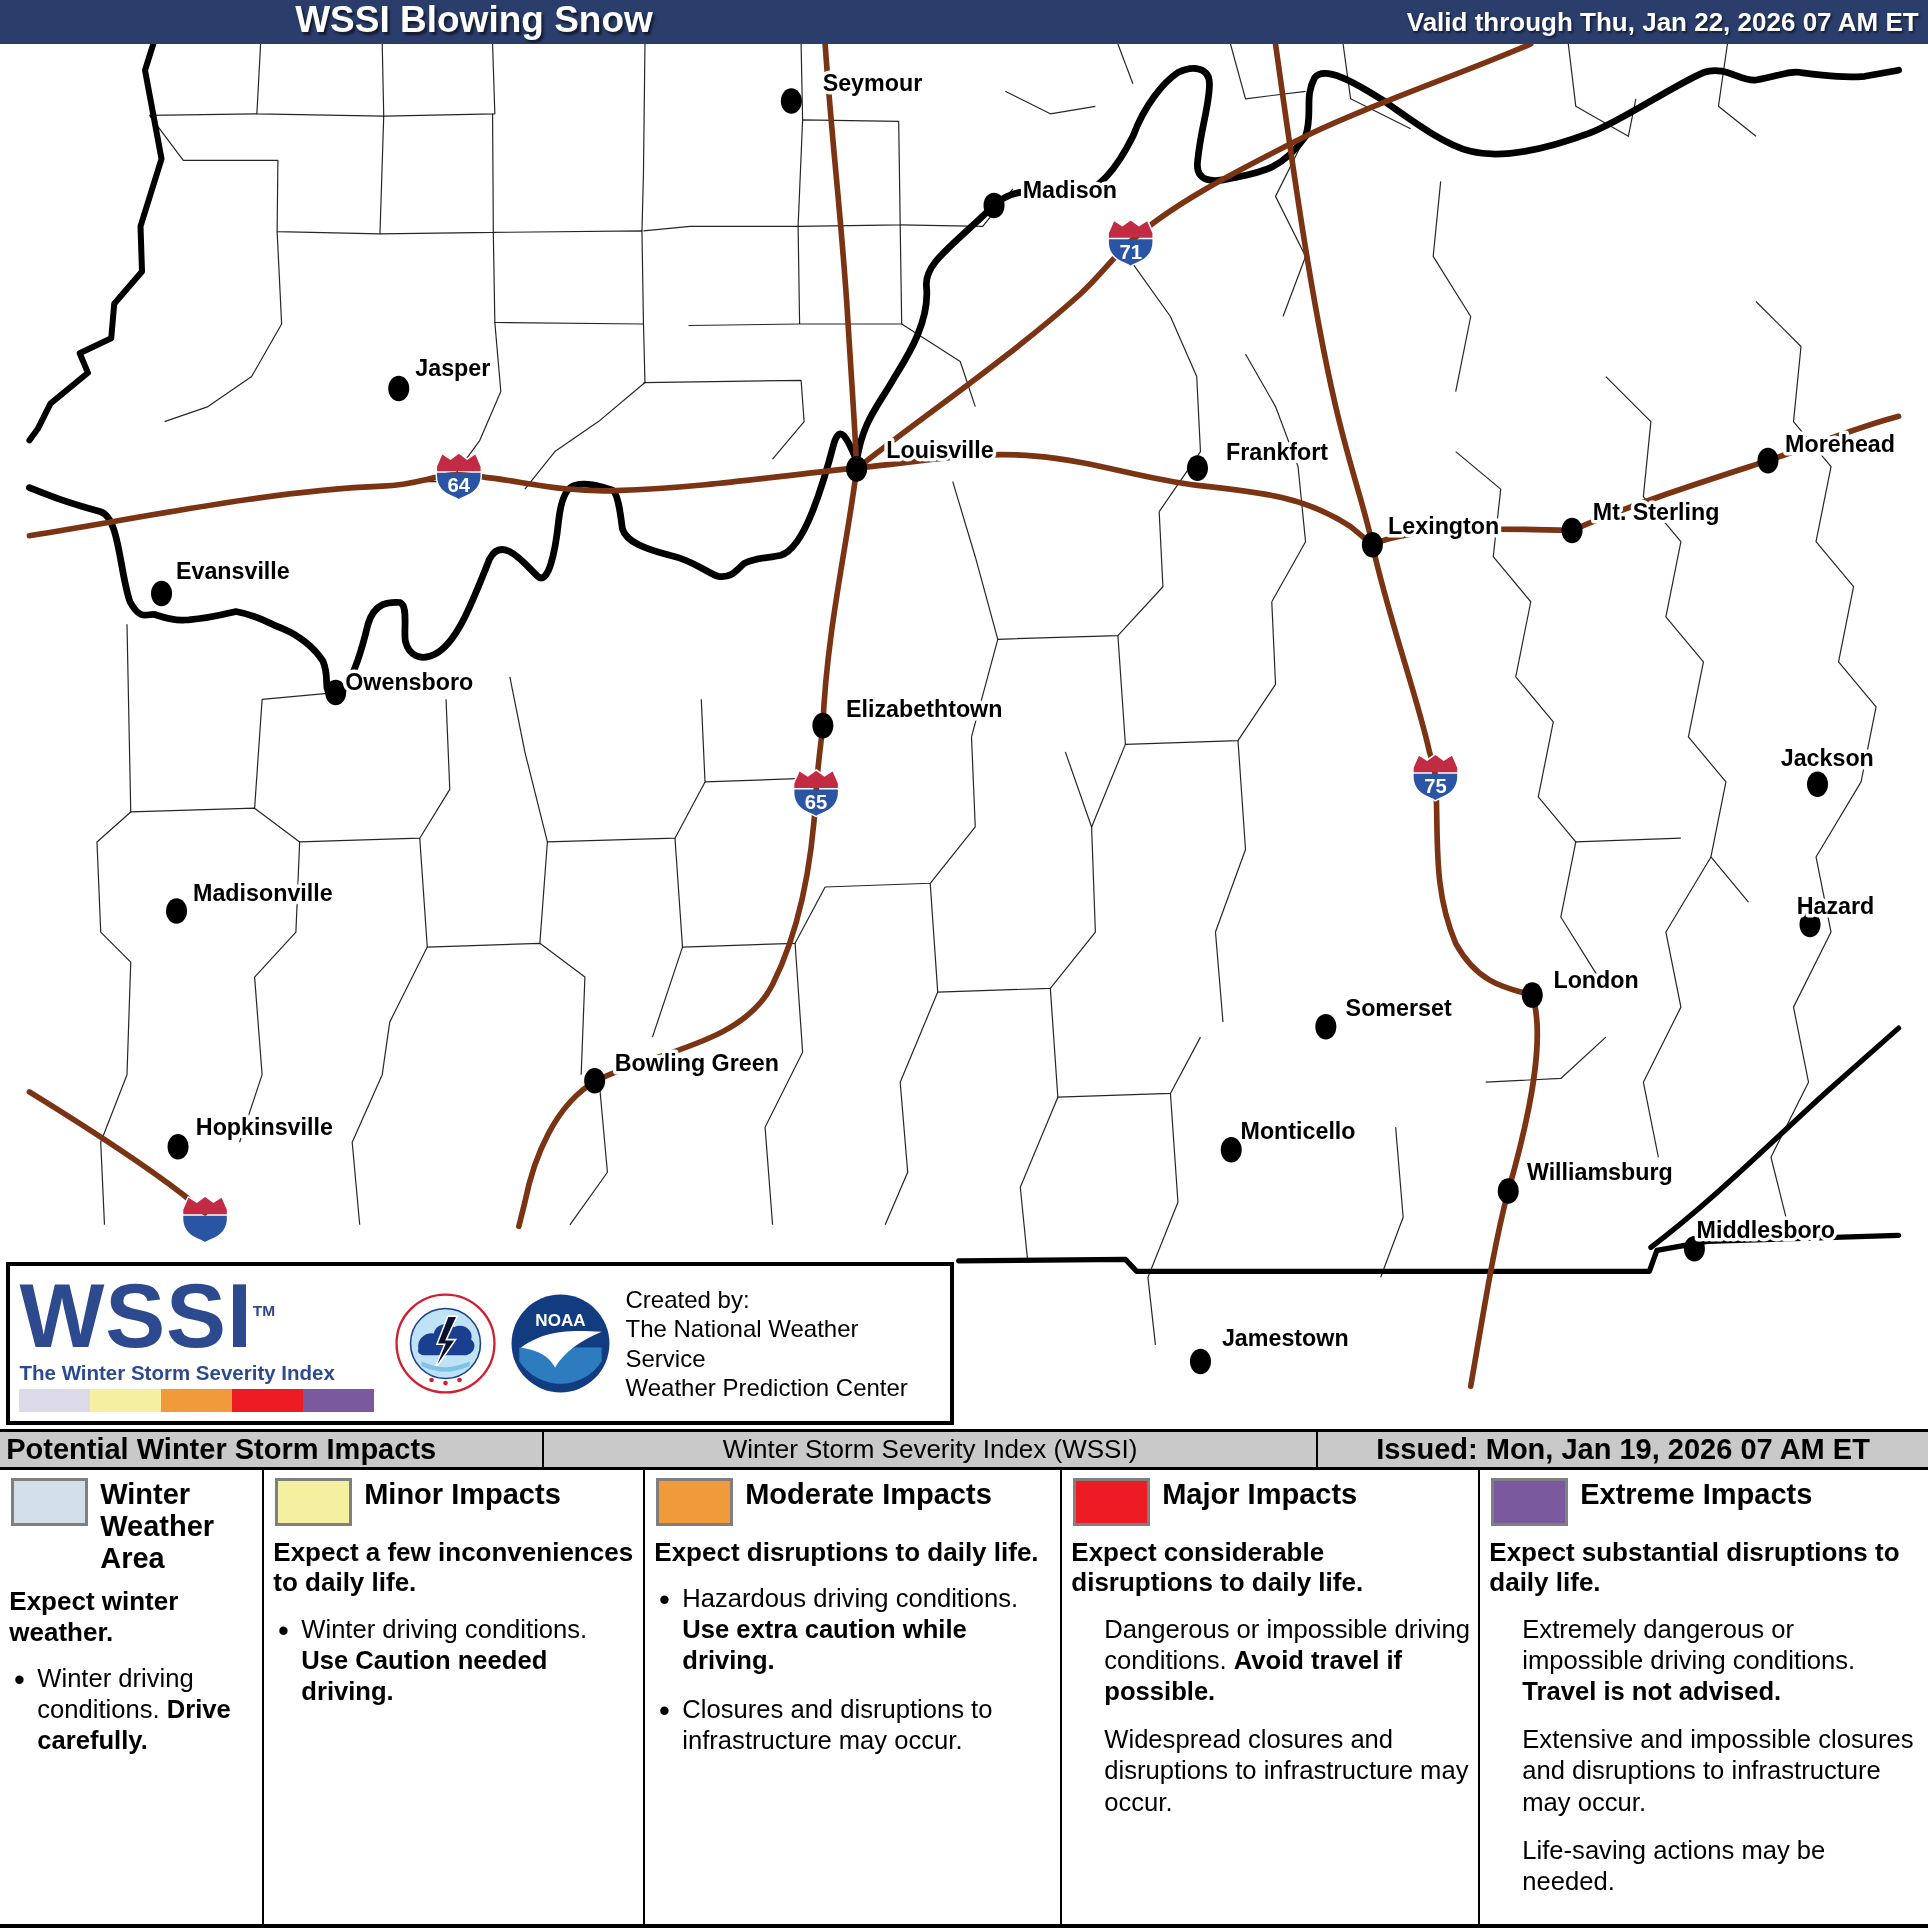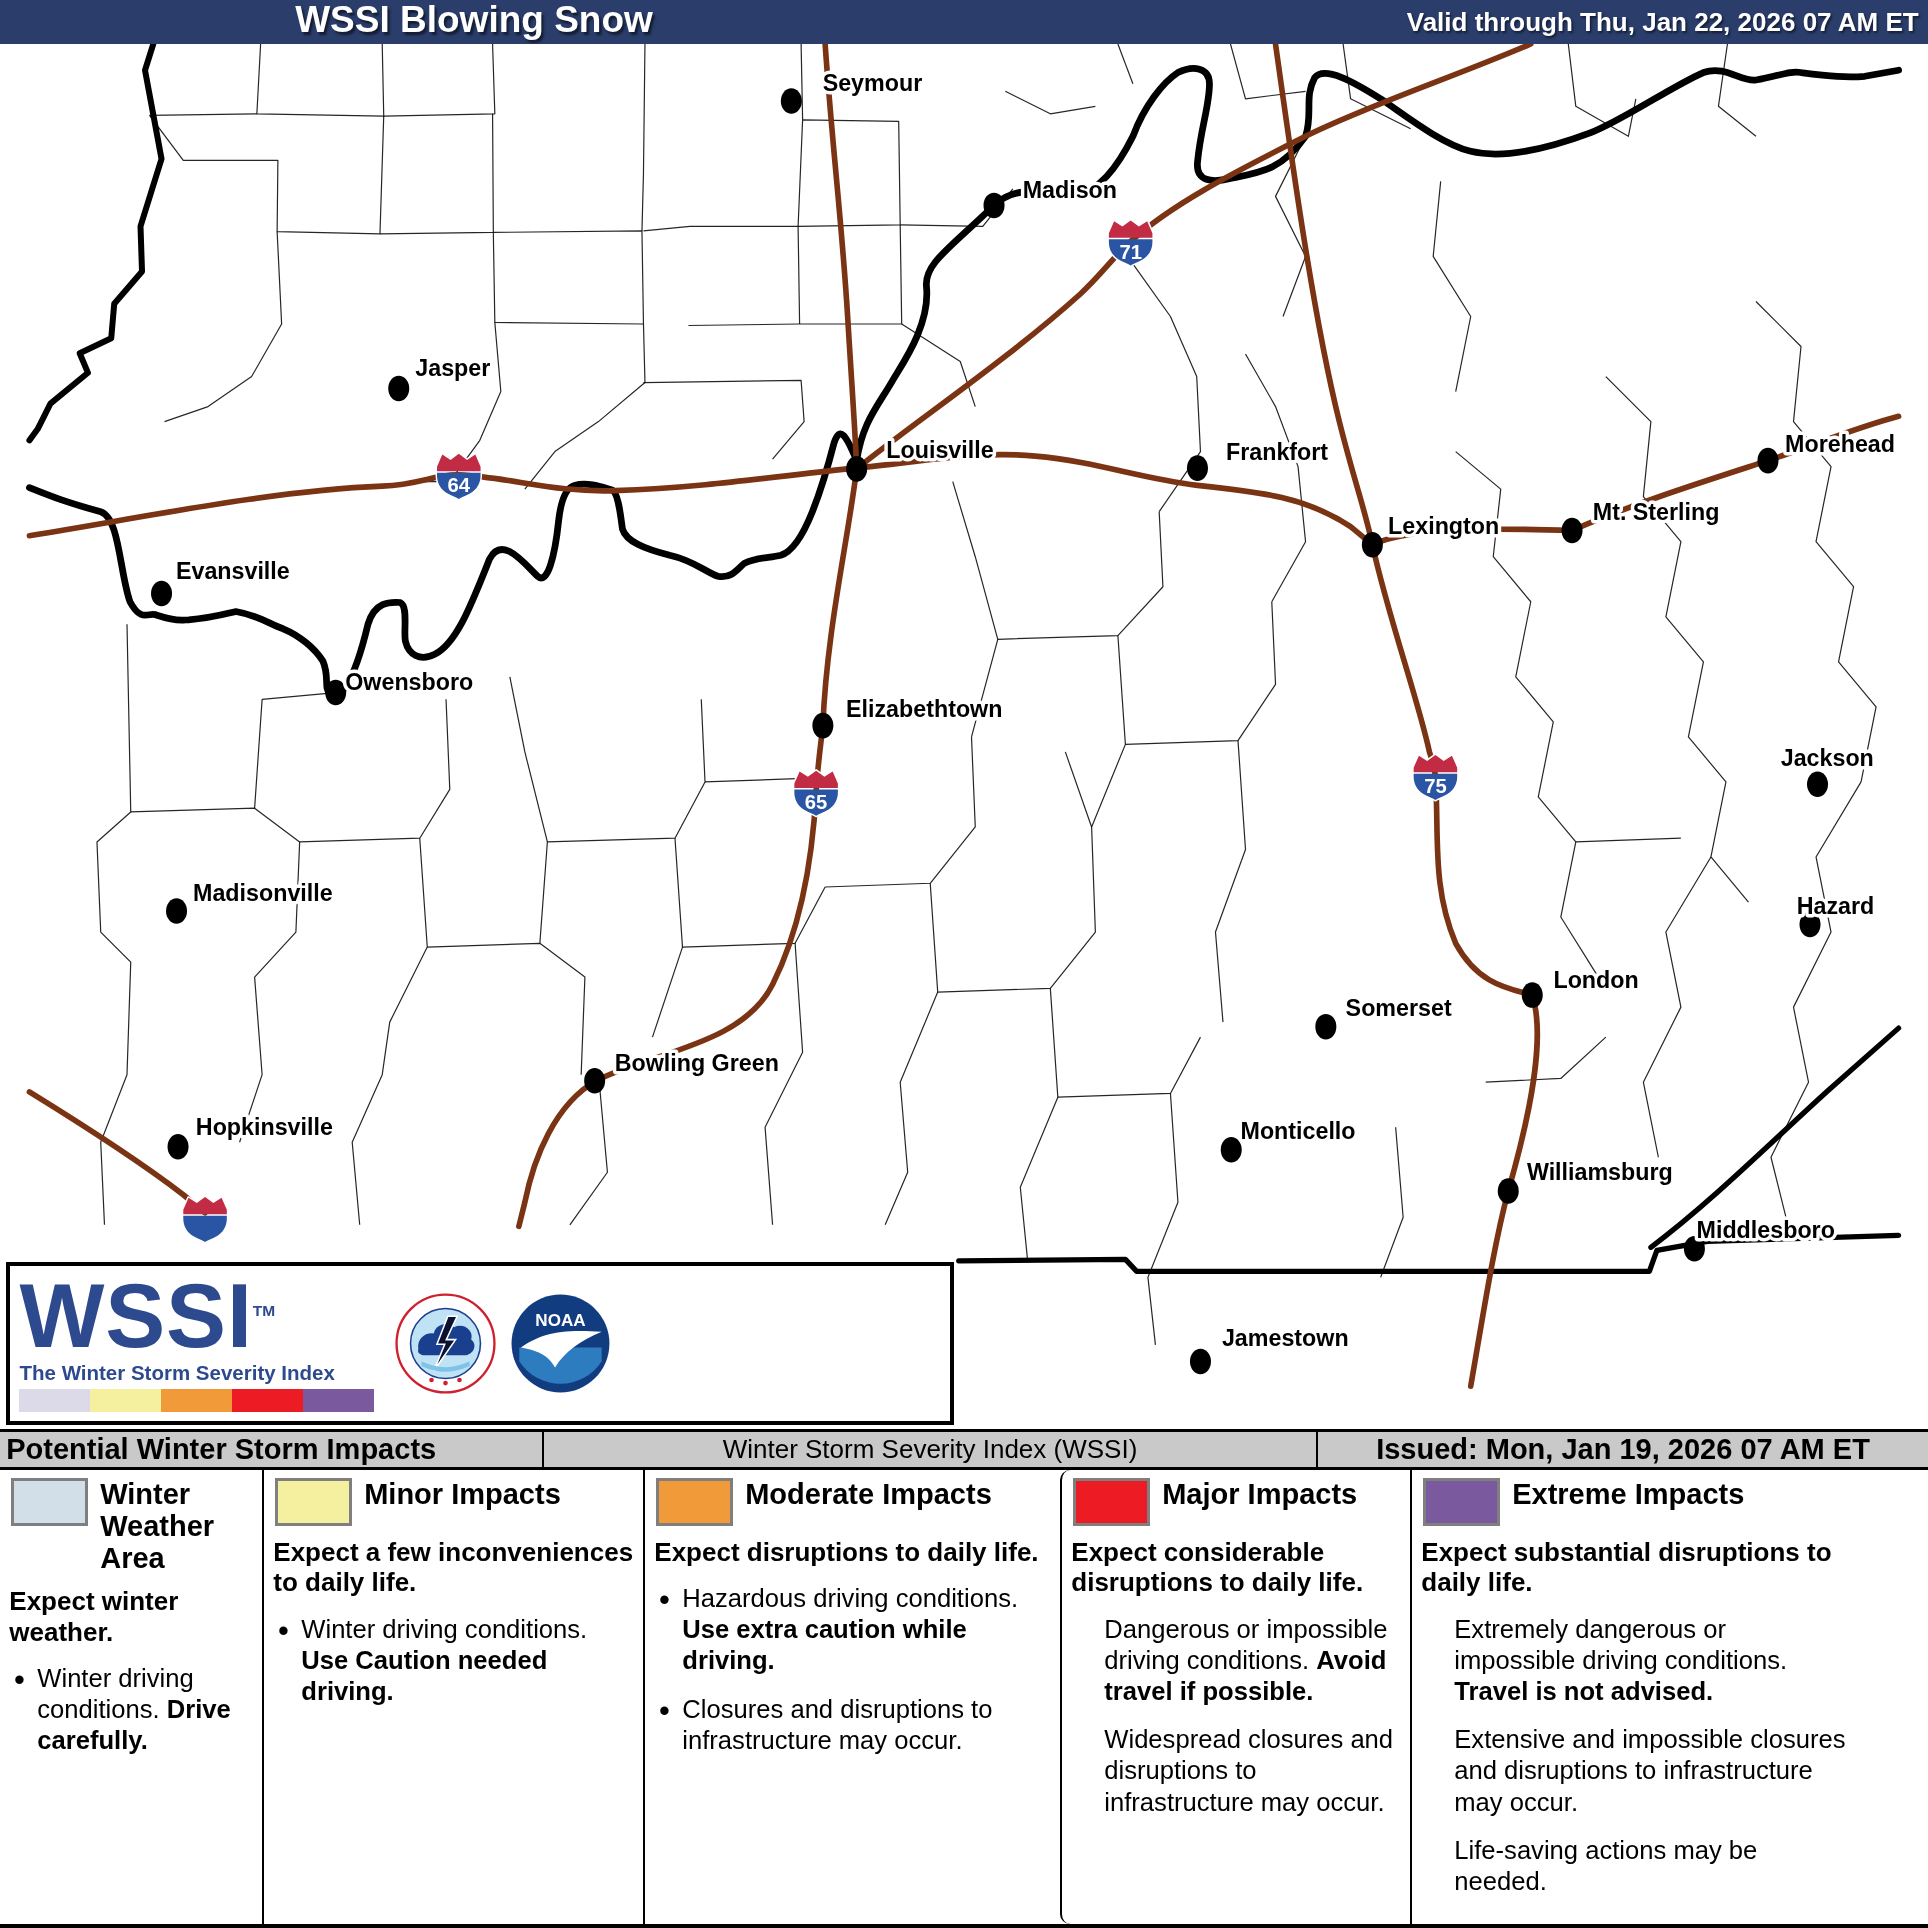--- a/index.html
+++ b/index.html
@@ -44,21 +44,21 @@
   #ibCenter{width:774px;border-left:2.3px solid #000;justify-content:center;font-size:26px;}
   #ibRight{width:612px;border-left:2.3px solid #000;justify-content:center;font-size:29px;font-weight:bold;}
   
   #legend{position:absolute;left:0;top:1470px;width:1928px;height:458px;background:#fff;
           box-sizing:border-box;border-bottom:4.6px solid #000;display:flex;}
   .col{box-sizing:border-box;padding:7.7px 7.7px 0 9.3px;}
   .col + .col{border-left:2.3px solid #000;}
   .col:nth-child(1){width:262px;}
   .col:nth-child(2){width:381px;}
   .col:nth-child(3){width:417px;}
-  .col:nth-child(4){width:350px;border-radius:10px;}
+  .col:nth-child(4){width:418px;}
   .col:nth-child(5){width:450px;}
   .col-head{display:flex;gap:12.4px;align-items:flex-start;}
   .swatch{flex:0 0 auto;width:77px;height:48px;box-sizing:border-box;
           border:3.1px solid var(--swatch-border,#7f7f7f);margin-left:1.5px;}
   .col-title{flex:1;text-align:left;font-size:29px;font-weight:bold;line-height:1.1;margin-top:1.5px;}
   .col-intro{font-size:26px;font-weight:bold;line-height:1.18;margin-top:11px;}
   ul.col-items{list-style:none;margin:15.5px 0 0 0;padding:0;font-size:25.6px;line-height:1.22;}
   ul.col-items li{position:relative;padding-left:28px;margin-bottom:17px;}
   ul.col-items.dots li::before{content:"\2022";position:absolute;left:4.6px;top:-1.5px;font-size:31px;}
   ul.col-items.nodots li{padding-left:33px;}
@@ -322,20 +322,25 @@
           <circle cx="65" cy="116" r="3"></circle>
           <circle cx="83" cy="112" r="3"></circle>
       </g>
     </svg>
     <svg class="logo-circle" width="101" height="101" viewBox="0 0 130 130">
       <circle cx="65" cy="65" r="63" fill="#123c80"></circle>
       <path d="M12,88 A63,63 0 0,0 118,88 L118,70 L12,70 Z" fill="#2e7cc0"></path>
       <path d="M14,70 C40,52 66,46 118,50 C90,62 70,76 58,96 C52,84 40,74 14,70 Z" fill="#fff"></path>
       <text x="65" y="42" text-anchor="middle" font-family="Liberation Sans, sans-serif" font-size="22" font-weight="bold" fill="#fff">NOAA</text>
     </svg>
+    <div id="createdBy">
+      <div>Created by:</div>
+      <div>The National Weather Service</div>
+      <div>Weather Prediction Center</div>
+    </div>
   </div>
 
   <div id="issuedBar">
     <div class="cell" id="ibLeft">Potential Winter Storm Impacts</div>
     <div class="cell" id="ibCenter">Winter Storm Severity Index (WSSI)</div>
     <div class="cell" id="ibRight">Issued: Mon, Jan 19, 2026 07 AM ET</div>
   </div>
 
   <div id="legend">
       <div class="col">

